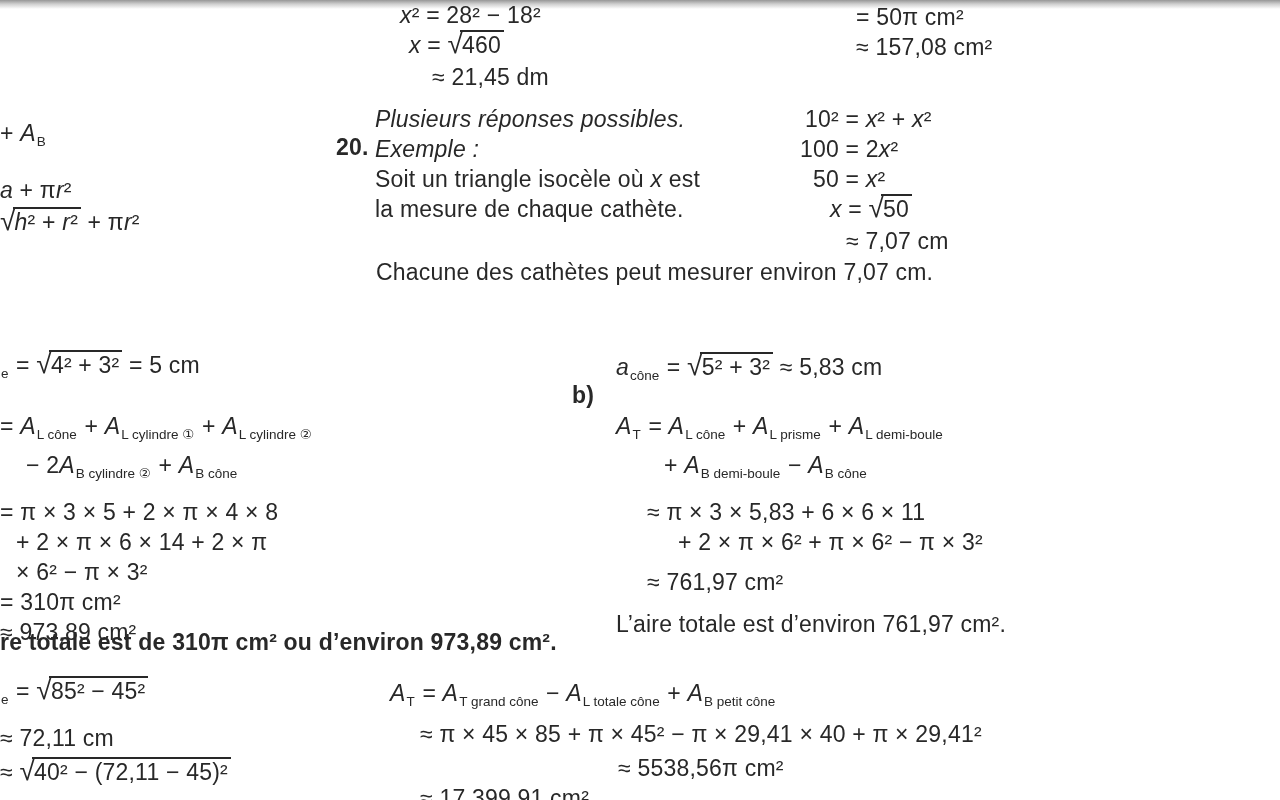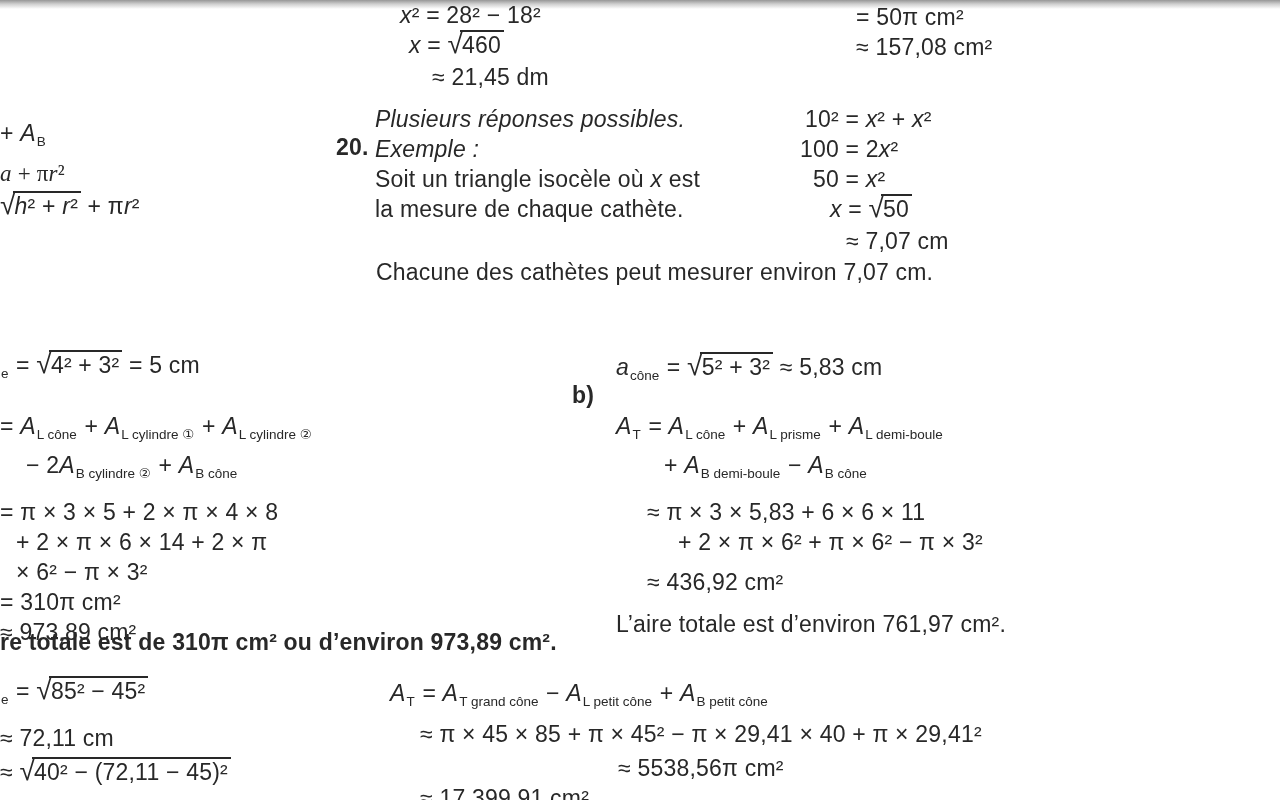--- a/index.html
+++ b/index.html
@@ -47,21 +47,21 @@
     <div class="eq-line" style="margin-left: 32px; margin-top: 2px;"><span>≈ 21,45 dm</span></div>
   </div>
 
 <div id="top-right" class="blk">
     <div class="eq-line"><span>= 50π cm²</span></div>
     <div class="eq-line"><span>≈ 157,08 cm²</span></div>
   </div>
 
 <div id="left-fragments" class="blk">
     <div class="eq-line" style="margin-top: 24px;"><span>+ </span><span class="vit">A</span><span class="ssub">B</span></div>
-    <div class="eq-line" style="margin-top: 2px; font-family: Liberation Serif, serif;"><span class="vit">a</span><span> + π</span><span class="vit">r</span><span>²</span></div>
+    <div class="eq-line" style="margin-top: 18px;"><span class="vit">a</span><span> + π</span><span class="vit">r</span><span>²</span></div>
     <div class="eq-line" style="margin-top: 2px;"><span class="sqrt"><span class="sign">√</span><span class="rad"><span class="vit">h</span><span>² + </span><span class="vit">r</span><span>²</span></span></span><span> + π</span><span class="vit">r</span><span>²</span></div>
   </div>
 
 <div id="q20-num" class="blk bold">20.</div>
 
 <div id="q20-text" class="blk">
     <div class="eq-line"><span class="vit">Plusieurs réponses possibles.</span></div>
     <div class="eq-line"><span class="vit">Exemple :</span></div>
     <div class="eq-line"><span>Soit un triangle isocèle où </span><span class="vit">x</span><span> est</span></div>
     <div class="eq-line"><span>la mesure de chaque cathète.</span></div>
@@ -91,29 +91,29 @@
 <div id="aire310" class="blk sentence">re totale est de 310π cm² ou d’environ 973,89 cm².</div>
 
 <div id="sol-b-label" class="blk bold">b)</div>
 
 <div id="sol-b" class="blk">
     <div class="eq-line"><span class="vit">a</span><span class="ssub">cône</span><span> = </span><span class="sqrt"><span class="sign">√</span><span class="rad"><span>5² + 3²</span></span></span><span> ≈ 5,83 cm</span></div>
     <div class="eq-line" style="margin-top: 20px;"><span class="vit">A</span><span class="ssub">T</span><span> = </span><span class="vit">A</span><span class="ssub">L cône</span><span> + </span><span class="vit">A</span><span class="ssub">L prisme</span><span> + </span><span class="vit">A</span><span class="ssub">L demi-boule</span></div>
     <div class="eq-line" style="margin-left: 48px;"><span>+ </span><span class="vit">A</span><span class="ssub">B demi-boule</span><span> − </span><span class="vit">A</span><span class="ssub">B cône</span></div>
     <div class="eq-line" style="margin-left: 31px; margin-top: 8px;"><span>≈ π × 3 × 5,83 + 6 × 6 × 11</span></div>
     <div class="eq-line" style="margin-left: 62px;"><span>+ 2 × π × 6² + π × 6² − π × 3²</span></div>
-    <div class="eq-line" style="margin-left: 31px; margin-top: 10px;"><span>≈ 436,92 cm²</span></div>
+    <div class="eq-line" style="margin-left: 31px; margin-top: 10px;"><span>≈ 761,97 cm²</span></div>
     <div class="eq-line" style="margin-top: 12px;"><span>L’aire totale est d’environ 761,97 cm².</span></div>
   </div>
 
 <div id="bottom-left" class="blk">
     <div class="eq-line"><span class="ssub">e</span><span> = </span><span class="sqrt"><span class="sign">√</span><span class="rad"><span>85² − 45²</span></span></span></div>
     <div class="eq-line" style="margin-top: 8px;"><span>≈ 72,11 cm</span></div>
     <div class="eq-line" style="margin-top: 4px;"><span>≈ </span><span class="sqrt"><span class="sign">√</span><span class="rad"><span>40² − (72,11 − 45)²</span></span></span></div>
     <div class="eq-line" style="margin-left: 8px; margin-top: 10px;"><span>≈ 29,41 cm</span></div>
   </div>
 
 <div id="bottom-right" class="blk">
-    <div class="eq-line"><span class="vit">A</span><span class="ssub">T</span><span> = </span><span class="vit">A</span><span class="ssub">T grand cône</span><span> − </span><span class="vit">A</span><span class="ssub">L petit cône</span><span> + </span><span class="vit">A</span><span class="ssub">B petit cône</span></div>
+    <div class="eq-line"><span class="vit">A</span><span class="ssub">T</span><span> = </span><span class="vit">A</span><span class="ssub">T grand cône</span><span> − </span><span class="vit">A</span><span class="ssub">L totale cône</span><span> + </span><span class="vit">A</span><span class="ssub">B petit cône</span></div>
     <div class="eq-line" style="margin-left: 30px; margin-top: 2px;"><span>≈ π × 45 × 85 + π × 45² − π × 29,41 × 40 + π × 29,41²</span></div>
     <div class="eq-line" style="margin-left: 30px; margin-top: 4px; text-align: center;"><span>≈ 5538,56π cm²</span></div>
     <div class="eq-line" style="margin-left: 30px;"><span>≈ 17 399,91 cm²</span></div>
   </div>
 
 </body></html>

